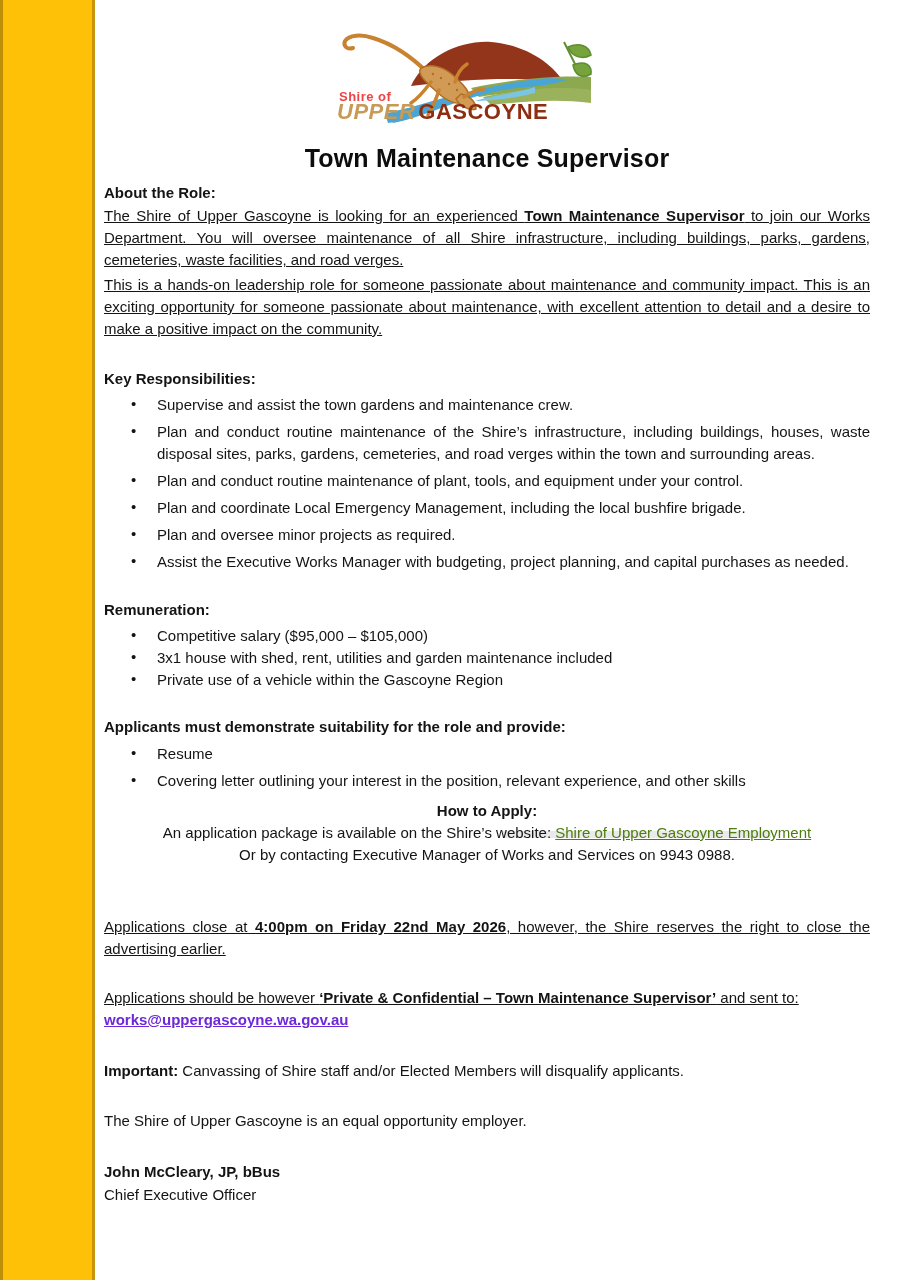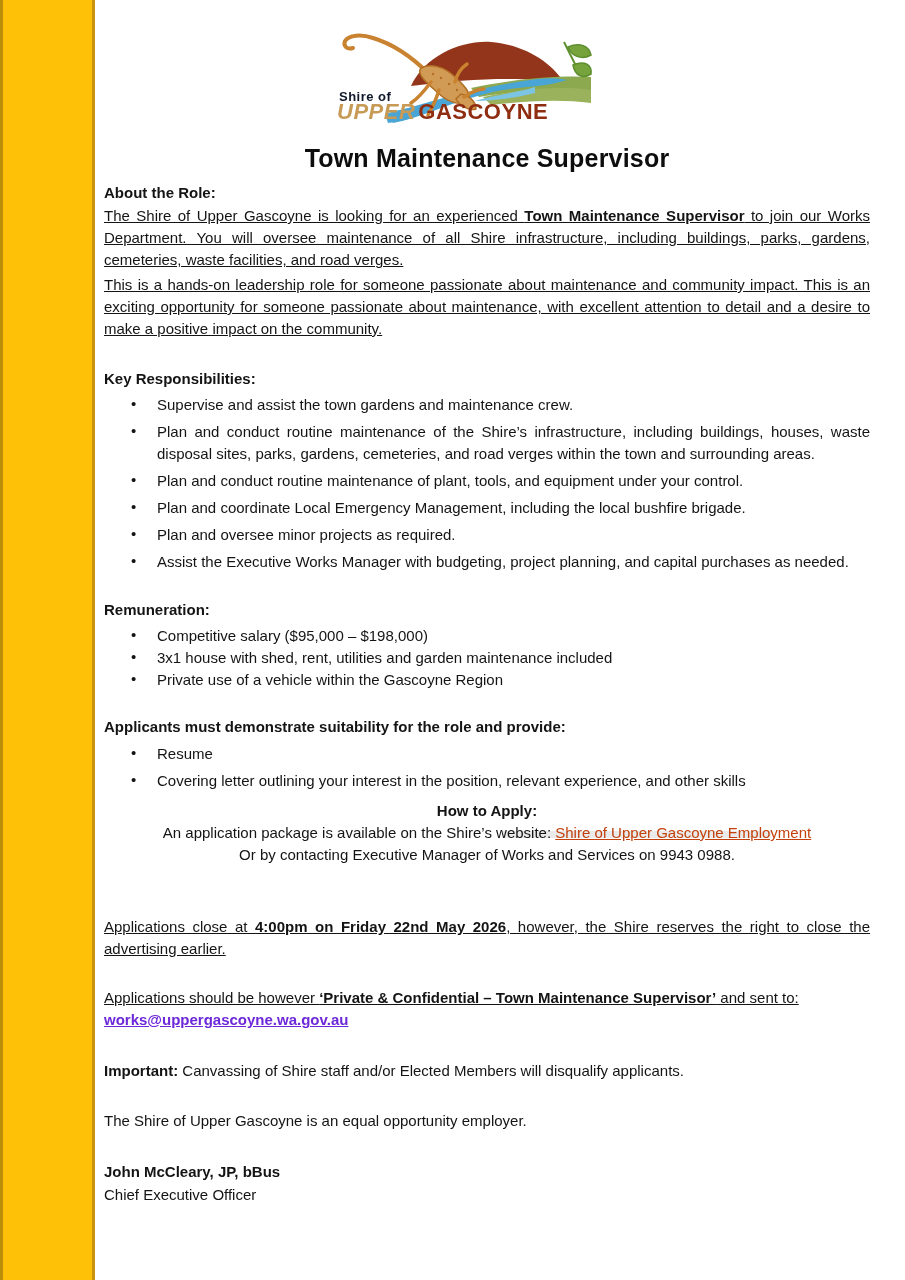--- a/index.html
+++ b/index.html
@@ -17,25 +17,25 @@
   .justify{text-align:justify;text-decoration:underline;}
   .bold{font-weight:bold;}
   .doc-title{
     top:144px;text-align:center;font-size:25px;font-weight:bold;color:#0d0d0d;
     letter-spacing:0.2px;
   }
   ul.blist{margin:0;padding:0;list-style:none;}
   ul.blist li{position:relative;padding-left:53px;font-size:15px;line-height:22px;text-align:justify;}
   ul.blist.spaced li + li{margin-top:5px;}
   .blt{position:absolute;left:27px;top:-1px;font-size:15px;}
-  a.link{color:#c2410c;text-decoration:underline;cursor:pointer;}
+  a.link{color:#4d7c0f;text-decoration:underline;cursor:pointer;}
   a.email-link{color:#6d28d9;font-weight:bold;text-decoration:underline;cursor:pointer;}
   .artifact{position:absolute;left:503px;top:831px;width:268px;height:7px;background:#d9d9d9;opacity:.55;}
   .logo-wrap{position:absolute;left:333px;top:26px;width:262px;height:102px;}
-  .logo-text-shire{position:absolute;left:6px;top:63px;font-size:13px;font-weight:bold;color:#0f172a;letter-spacing:0.5px;z-index:2;}
+  .logo-text-shire{position:absolute;left:6px;top:63px;font-size:13px;font-weight:bold;color:#ef4444;letter-spacing:0.5px;z-index:2;}
   .logo-text-main{position:absolute;left:4px;top:73px;font-size:22px;font-weight:bold;letter-spacing:0.5px;z-index:2;white-space:nowrap;}
   .logo-upper{color:#C79A56;font-style:italic;}
   .logo-gascoyne{color:#8F2D11;margin-left:3px;}
   .sig-name{font-weight:bold;font-size:15px;line-height:22px;}
   .sig-title{font-size:15px;line-height:22px;}
 </style>
 </head>
 <body>
 
 <div class="accent-bar"></div>
@@ -94,21 +94,21 @@
   <li><span class="blt">•</span><span>Supervise and assist the town gardens and maintenance crew.</span></li>
   <li><span class="blt">•</span><span>Plan and conduct routine maintenance of the Shire’s infrastructure, including buildings, houses, waste disposal sites, parks, gardens, cemeteries, and road verges within the town and surrounding areas.</span></li>
   <li><span class="blt">•</span><span>Plan and conduct routine maintenance of plant, tools, and equipment under your control.</span></li>
   <li><span class="blt">•</span><span>Plan and coordinate Local Emergency Management, including the local bushfire brigade.</span></li>
   <li><span class="blt">•</span><span>Plan and oversee minor projects as required.</span></li>
   <li><span class="blt">•</span><span>Assist the Executive Works Manager with budgeting, project planning, and capital purchases as needed.</span></li>
 </ul>
 
 <div class="abs content body-txt bold" style="top:599px;">Remuneration:</div>
 <ul class="abs content blist" style="top:625px;">
-  <li><span class="blt">•</span><span>Competitive salary ($95,000 – $198,000)</span></li>
+  <li><span class="blt">•</span><span>Competitive salary ($95,000 – $105,000)</span></li>
   <li><span class="blt">•</span><span>3x1 house with shed, rent, utilities and garden maintenance included</span></li>
   <li><span class="blt">•</span><span>Private use of a vehicle within the Gascoyne Region</span></li>
 </ul>
 
 <div class="abs content body-txt bold" style="top:716px;">Applicants must demonstrate suitability for the role and provide:</div>
 <ul class="abs content blist spaced" style="top:743px;">
   <li><span class="blt">•</span><span>Resume</span></li>
   <li><span class="blt">•</span><span>Covering letter outlining your interest in the position, relevant experience, and other skills</span></li>
 </ul>
 

